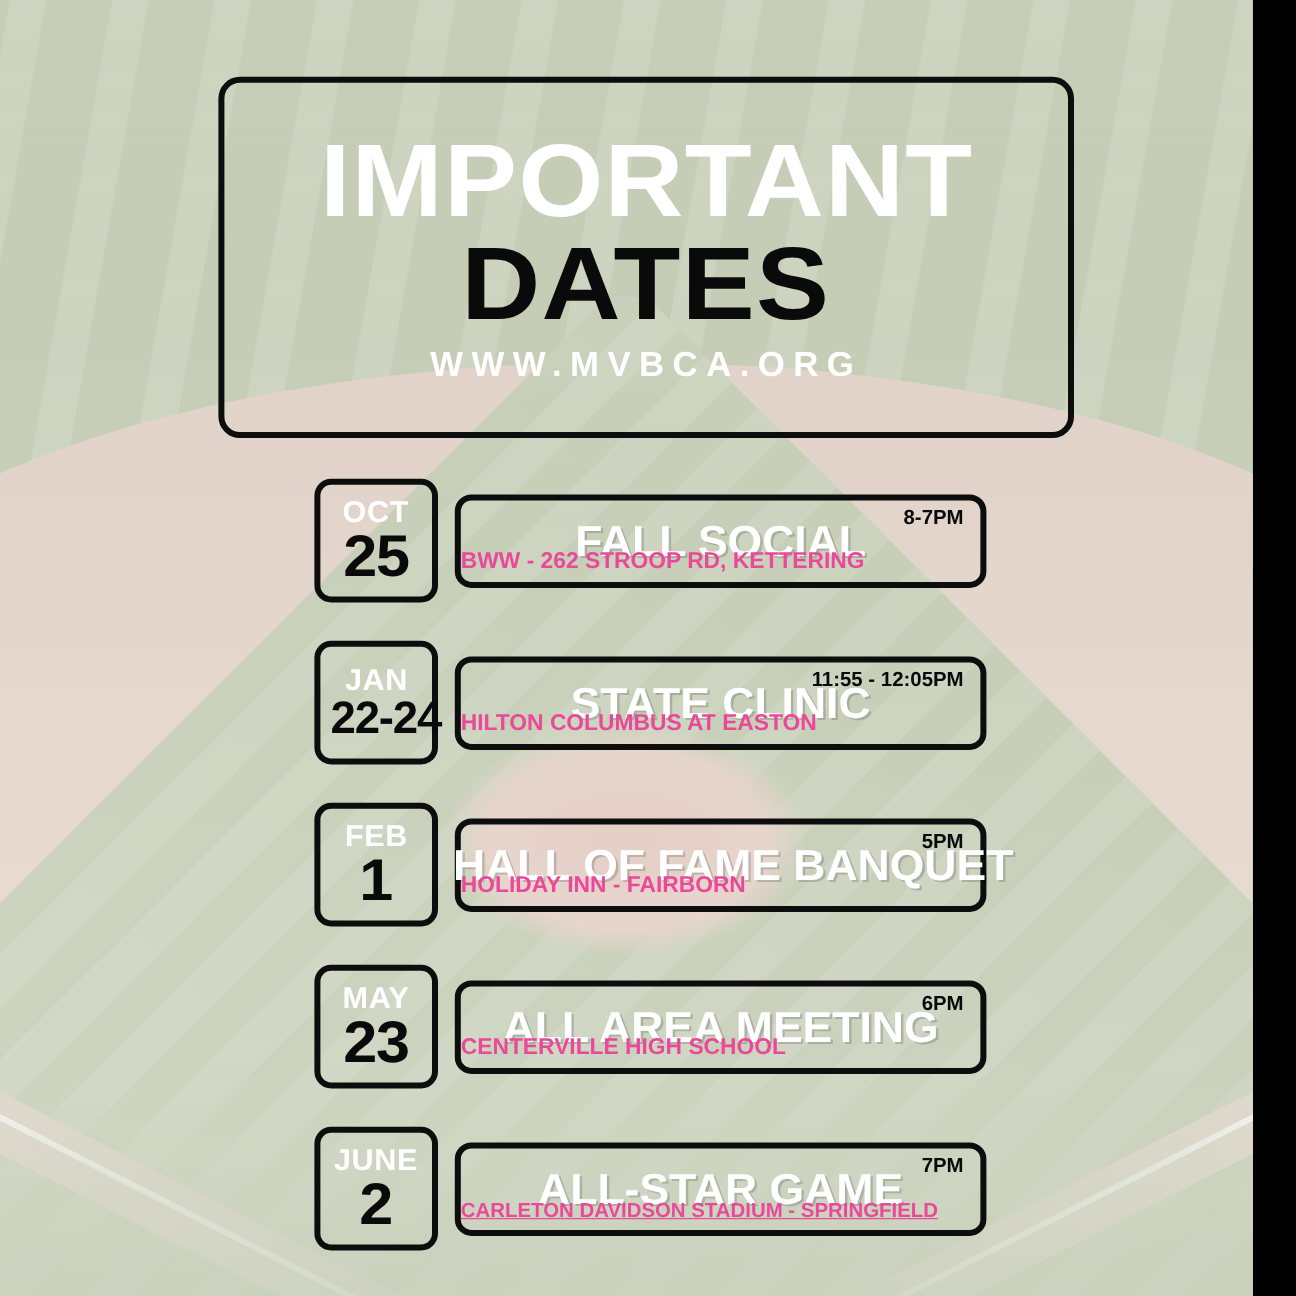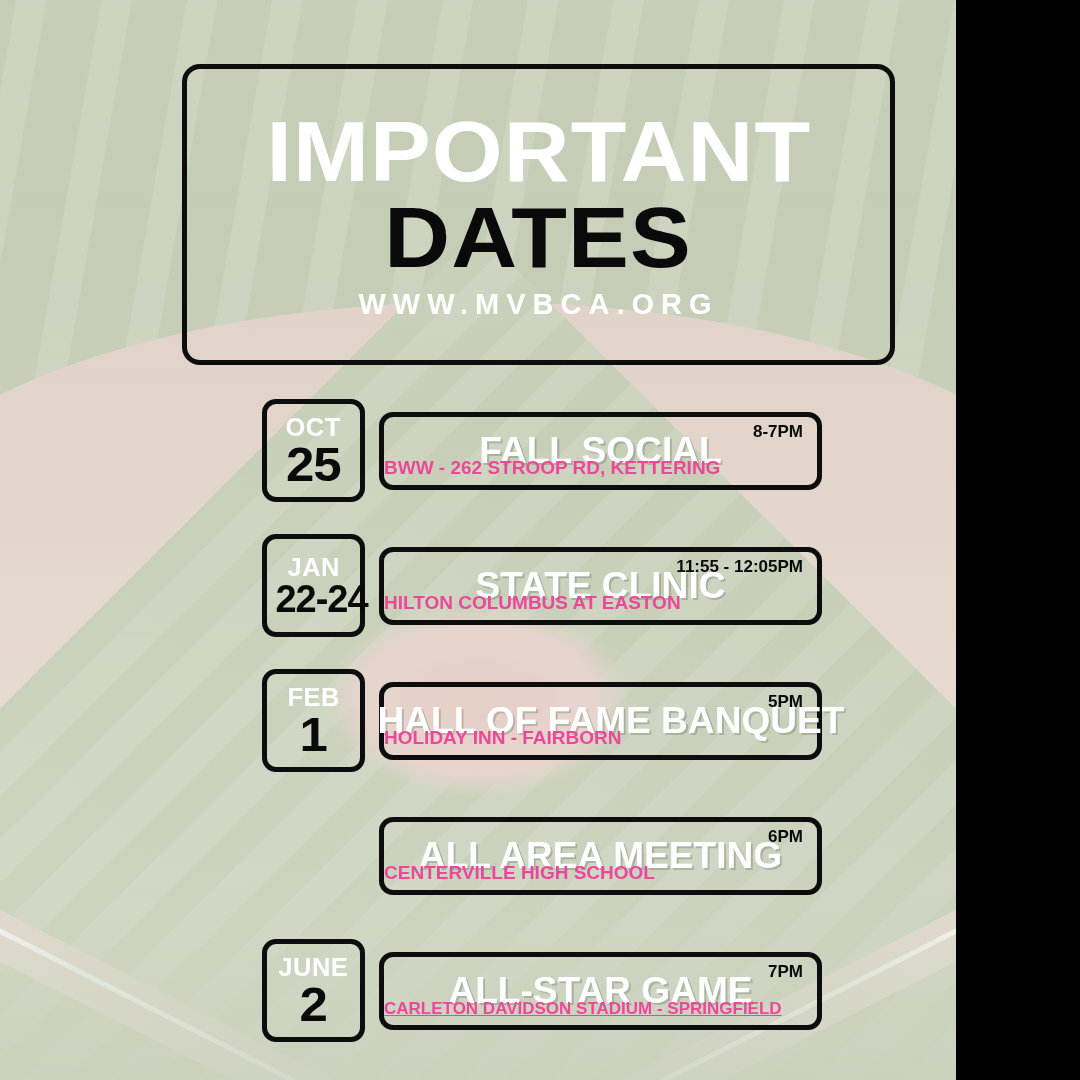--- a/index.html
+++ b/index.html
@@ -3,21 +3,21 @@
 <meta charset="utf-8">
 <style>
   html, body {
     margin: 0;
     padding: 0;
     background: #000;
   }
 
   .poster {
     position: relative;
-    width: 956px;
+    width: 1044px;
     height: 1080px;
     overflow: hidden;
     font-family: "Liberation Sans", sans-serif;
     -webkit-font-smoothing: antialiased;
   }
 
   
   .bg {
     position: absolute;
     inset: 0;
@@ -354,20 +354,24 @@
           <div class="date-day">1</div>
         </div>
         <div class="event-bar">
           <div class="event-time">5PM</div>
           <div class="event-title">HALL OF FAME BANQUET</div>
           <div class="event-venue">HOLIDAY INN - FAIRBORN</div>
         </div>
       </div>
 
       <div class="row">
+        <div class="date-box">
+          <div class="date-month">MAY</div>
+          <div class="date-day">23</div>
+        </div>
         <div class="event-bar">
           <div class="event-time">6PM</div>
           <div class="event-title">ALL AREA MEETING</div>
           <div class="event-venue">CENTERVILLE HIGH SCHOOL</div>
         </div>
       </div>
 
       <div class="row">
         <div class="date-box">
           <div class="date-month">JUNE</div>

